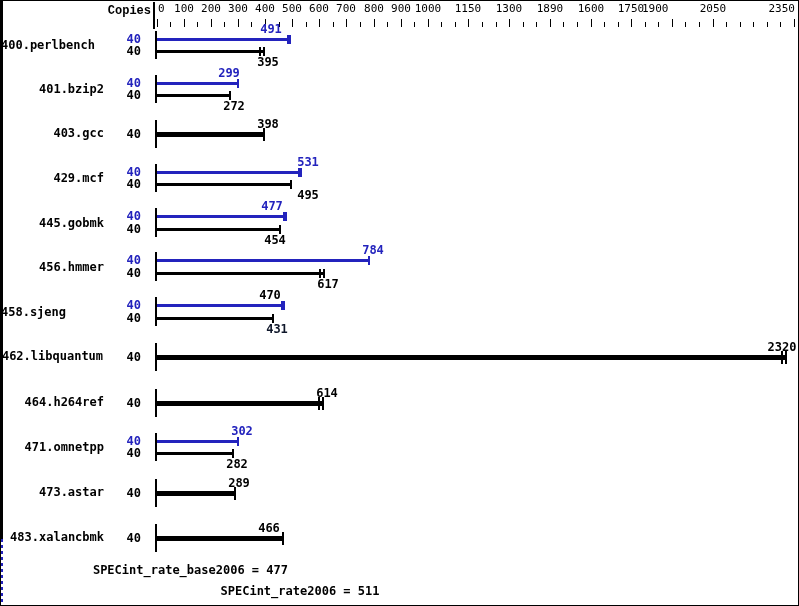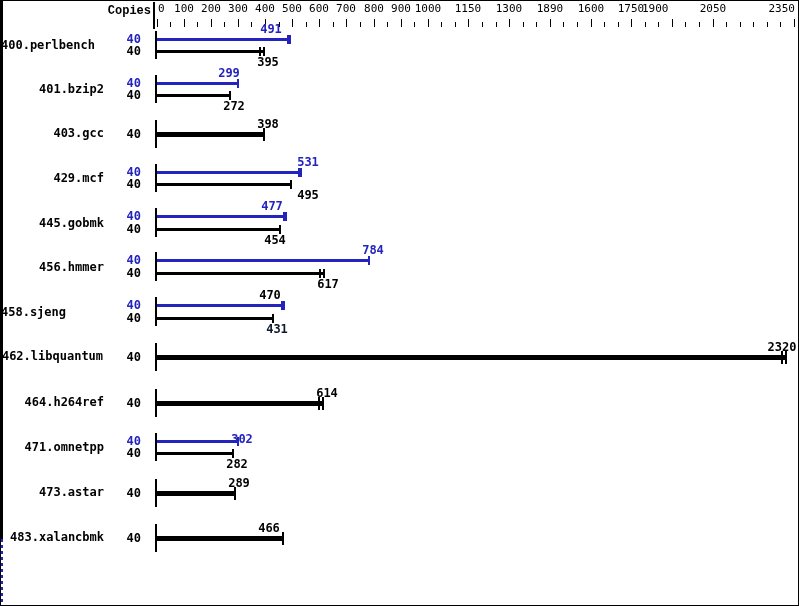--- a/index.html
+++ b/index.html
@@ -204,21 +204,21 @@
         <div class="marker" style="left: 317px; top: 396px; width: 2px; height: 13px; background: rgb(0, 0, 0);"></div>
         <div class="marker" style="left: 321px; top: 396px; width: 2px; height: 13px; background: rgb(0, 0, 0);"></div>
         <div class="vlabel" style="left: 296px; width: 60px; top: 385px; color: rgb(0, 0, 0);">614</div>
       </div>
       <div class="abs">
         <div class="abs boldtxt" style="left: 0px; width: 103px; text-align: right; top: 439px;">471.omnetpp</div>
         <div style="position: absolute; left: 154px; top: 432px; width: 2px; height: 28px; background: rgb(0, 0, 0);"></div>
         <div class="abs boldtxt" style="left: 0px; width: 140px; text-align: right; top: 433px; color: rgb(35, 35, 189);">40</div>
         <div class="bar" style="left: 156px; top: 439px; width: 81px; height: 3px; background: rgb(35, 35, 189);"></div>
         <div class="marker" style="left: 236px; top: 436px; width: 2px; height: 9px; background: rgb(35, 35, 189);"></div>
-        <div class="vlabel" style="left: 211px; width: 60px; top: 423px; color: rgb(35, 35, 189); margin-top: 8px;">302</div>
+        <div class="vlabel" style="left: 211px; width: 60px; top: 423px; color: rgb(35, 35, 189);">302</div>
         <div class="abs boldtxt" style="left: 0px; width: 140px; text-align: right; top: 445px; color: rgb(0, 0, 0);">40</div>
         <div class="bar" style="left: 156px; top: 451px; width: 76px; height: 3px; background: rgb(0, 0, 0);"></div>
         <div class="marker" style="left: 231px; top: 448px; width: 2px; height: 9px; background: rgb(0, 0, 0);"></div>
         <div class="vlabel" style="left: 206px; width: 60px; top: 456px; color: rgb(0, 0, 0);">282</div>
       </div>
       <div class="abs">
         <div class="abs boldtxt" style="left: 0px; width: 103px; text-align: right; top: 484px;">473.astar</div>
         <div style="position: absolute; left: 154px; top: 478px; width: 2px; height: 28px; background: rgb(0, 0, 0);"></div>
         <div class="abs boldtxt" style="left: 0px; width: 140px; text-align: right; top: 485px; color: rgb(0, 0, 0);">40</div>
         <div class="bar" style="left: 156px; top: 490px; width: 78px; height: 5px; background: rgb(0, 0, 0);"></div>
@@ -228,13 +228,15 @@
       <div class="abs">
         <div class="abs boldtxt" style="left: 0px; width: 103px; text-align: right; top: 529px;">483.xalancbmk</div>
         <div style="position: absolute; left: 154px; top: 523px; width: 2px; height: 28px; background: rgb(0, 0, 0);"></div>
         <div class="abs boldtxt" style="left: 0px; width: 140px; text-align: right; top: 530px; color: rgb(0, 0, 0);">40</div>
         <div class="bar" style="left: 156px; top: 535px; width: 126px; height: 5px; background: rgb(0, 0, 0);"></div>
         <div class="marker" style="left: 281px; top: 531px; width: 2px; height: 13px; background: rgb(0, 0, 0);"></div>
         <div class="vlabel" style="left: 238px; width: 60px; top: 520px; color: rgb(0, 0, 0);">466</div>
       </div>
     </div>
 
+  <div id="footer-base" class="boldtxt">SPECint_rate_base2006 = 477</div>
+  <div id="footer-peak" class="boldtxt">SPECint_rate2006 = 511</div>
 </div>
 
 </body></html>

